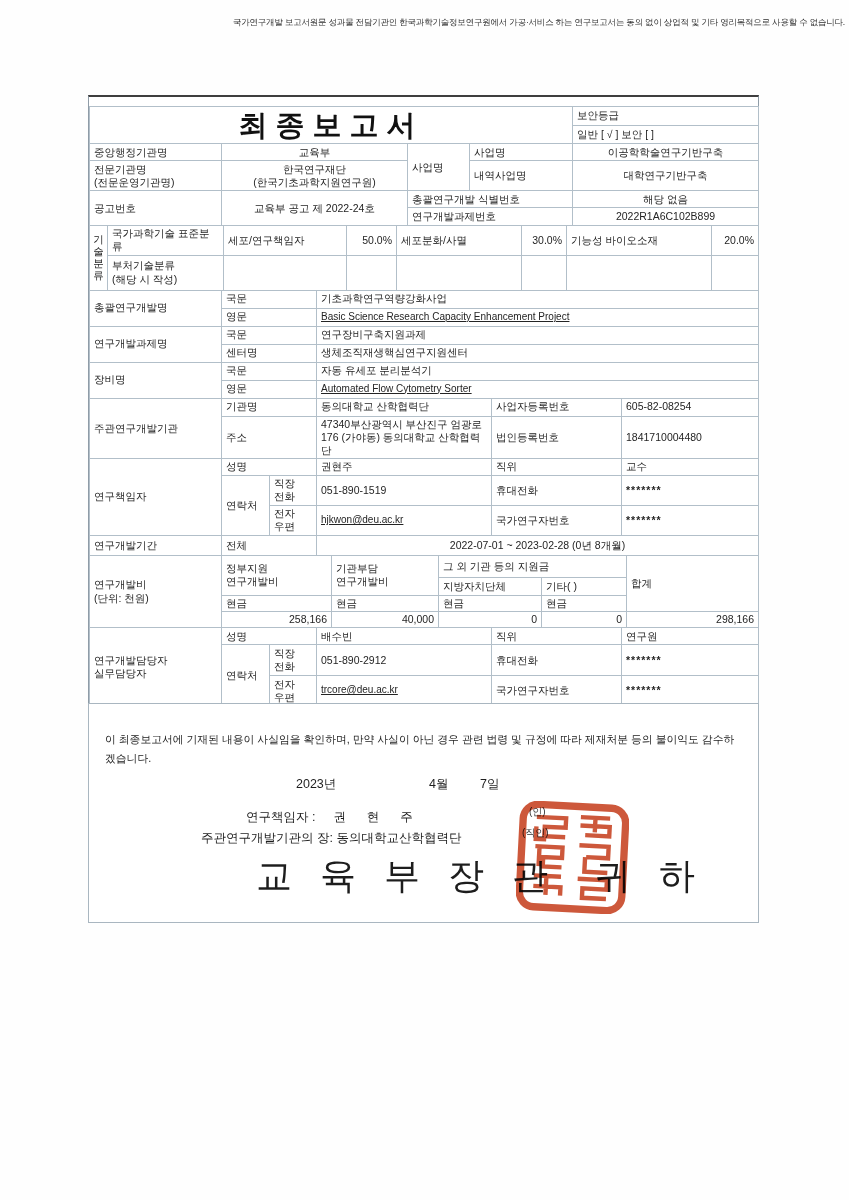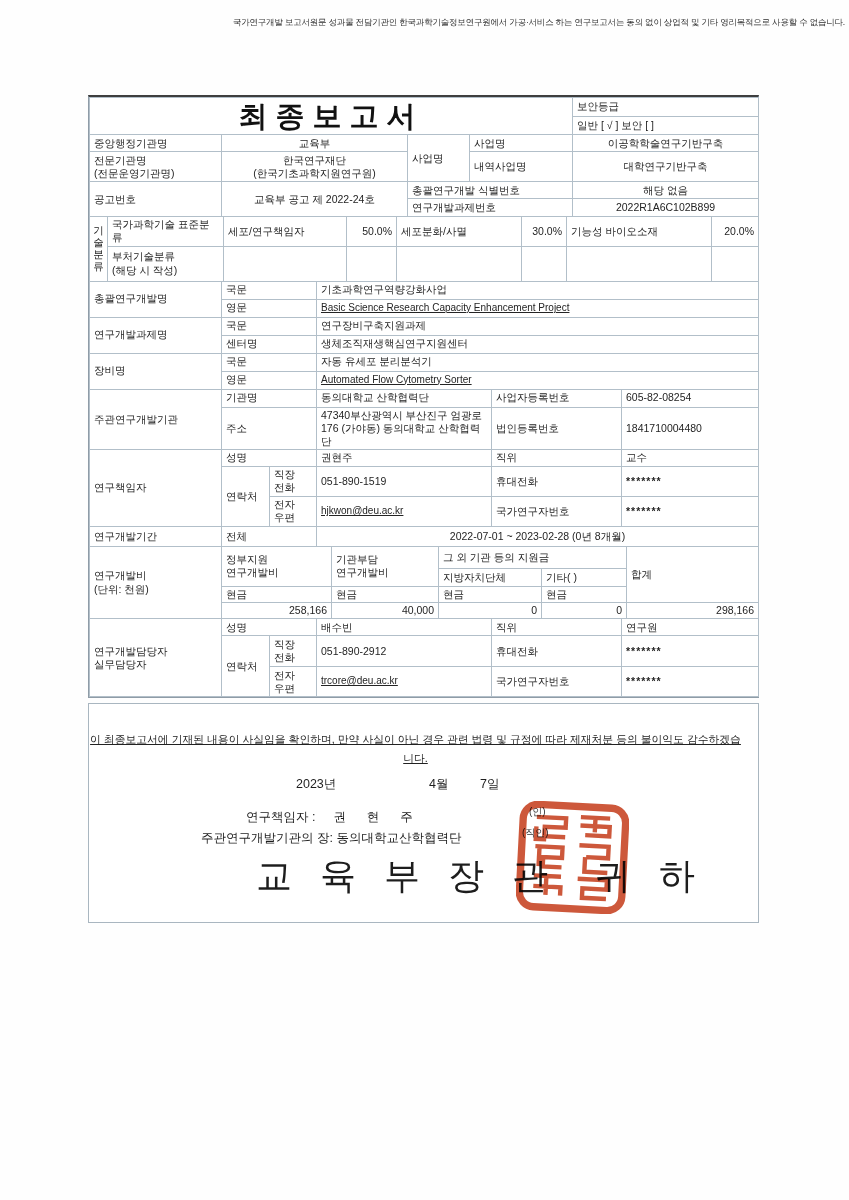--- a/index.html
+++ b/index.html
@@ -10,39 +10,39 @@
   }
   .notice {
     position:absolute; top:17px; right:4px; font-size:8.5px; color:#2e2e2e;
     letter-spacing:-0.2px;
   }
   .doc {
     position:absolute; left:88px; top:95px; width:669px;
     border:1px solid #8f9ca7; border-top:2.5px solid #3e3e3e; background:#fff;
   }
   table { border-collapse:collapse; table-layout:fixed; width:669px; margin-top:-1px; }
-  .doc table:first-child { margin-top:0; }
+  .doc table:first-child { margin-top:9px; }
   td {
     border:1px solid #b2bfc9; font-size:10.5px; padding:1px 4px;
     white-space:pre-line; overflow:hidden; vertical-align:middle; line-height:1.25;
   }
   .lab { text-align:left; }
   .val { text-align:left; }
   .ctr { text-align:center; }
   .num { text-align:right; }
   .title-cell { font-size:29px; font-weight:bold; letter-spacing:8px; text-align:center; color:#111; padding:0; }
   .sec { font-size:10.5px; }
   .eng { font-size:10px;text-decoration:underline; }
   .vert { line-height:1.12; text-align:center; padding:1px 2px; font-size:10.5px; }
   .stars { letter-spacing:1px; font-weight:bold; }
   .decl {
     position:absolute; left:88px; top:703px; width:669px; height:218px;
     border:1px solid #a9b6c0; background:#fff;
   }
-  .statement { position:absolute; left:0; right:16px; top:26px; text-align:center; font-size:10.8px; line-height:1.8; color:#222;text-decoration:underline; }
+  .statement { position:absolute; left:16px; right:16px; top:26px; font-size:10.8px; line-height:1.8; color:#222; }
   .d-year  { position:absolute; left:207px; top:72px; font-size:12.5px; color:#1e1e1e; }
   .d-month { position:absolute; left:340px; top:72px; font-size:12.5px; color:#1e1e1e; }
   .d-day   { position:absolute; left:391px; top:72px; font-size:12.5px; color:#1e1e1e; }
   .sig-pi  { position:absolute; left:157px; top:105px; font-size:12.5px; white-space:pre; color:#1c1c1c; }
   .sig-org { position:absolute; left:112px; top:126px; font-size:12.5px; white-space:pre; color:#1c1c1c; }
   .seal-1  { position:absolute; left:440px; top:101px; font-size:10px; color:#333; }
   .seal-2  { position:absolute; left:433px; top:122px; font-size:10px; color:#333; }
   .recipient {
     position:absolute; left:167px; top:148px; font-size:36px; font-weight:normal;
     letter-spacing:9px; color:#1d1d1d; white-space:pre; z-index:1;

